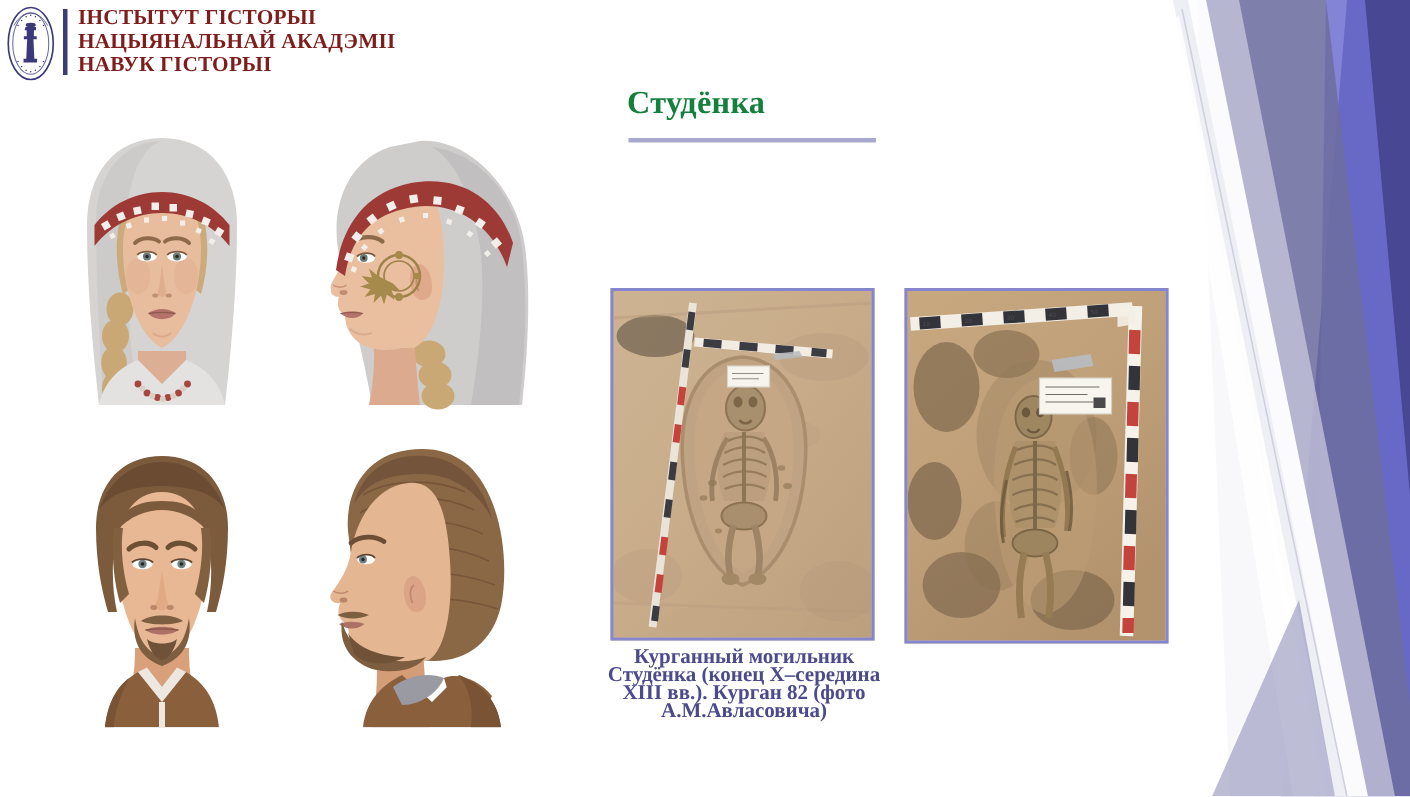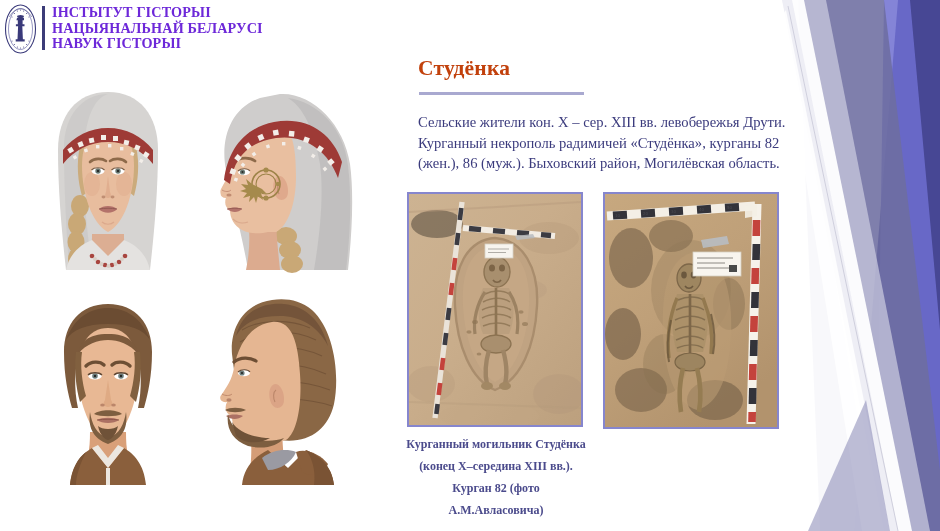--- a/index.html
+++ b/index.html
@@ -48,21 +48,21 @@
     width: 3px;
     height: 44px;
     background: #3c3c78;
     margin-left: 5px;
     margin-top: 6px;
     flex: none;
   }
   .header-text {
     margin-left: 7px;
     margin-top: 5px;
-    color: #6d28d9;
+    color: #7f1d1d;
     font-family: "Liberation Serif", serif;
     font-size: 14.2px;
     font-weight: 700;
     line-height: 15.6px;
     letter-spacing: 0.15px;
     white-space: nowrap;
   }
 
   
   .portraits {
@@ -81,21 +81,21 @@
   .p-fp { left: 188px; top: 0px;   width: 160px; height: 198px; }
   .p-mw { left: 18px;  top: 206px; width: 152px; height: 195px; }
   .p-mp { left: 188px; top: 206px; width: 160px; height: 195px; }
   .portrait svg { display: block; }
 
   
   .title {
     position: absolute;
     left: 418px;
     top: 56px;
-    color: #c2410c;
+    color: #15803d;
     font-family: "Liberation Serif", serif;
     font-size: 21.5px;
     font-weight: 700;
     letter-spacing: 0.2px;
   }
   .title-rule {
     position: absolute;
     left: 419px;
     top: 92px;
     width: 165px;
@@ -122,22 +122,22 @@
     box-sizing: border-box;
   }
   .photo-left  { left: 407px; top: 192px; width: 176px; height: 235px; }
   .photo-right { left: 603px; top: 192px; width: 176px; height: 237px; }
   .photo svg { display: block; }
 
   .caption {
     position: absolute;
     color: #4b4b8c;
     font-family: "Liberation Serif", serif;
-    font-size: 12px;
-    line-height: 22px;
+    font-size: 14px;
+    line-height: 12px;
     text-align: center;
     font-weight: 700;
   }
   .cap-left  { left: 405px; top: 433px; width: 182px; }
   .cap-right { left: 600px; top: 430px; width: 184px; }
 </style>
 </head>
 <body>
 
 <div id="slide">
@@ -189,21 +189,21 @@
           <circle cx="25" cy="38" r="0.5"></circle>
         </g>
 
         <path d="M13 15 h7 v2.2 h-1.4 v4 h1.9 v2 h-2.2 l0.6 13 h1.8 v2.4 h-9 v-2.4 h1.8 l0.6 -13 h-2.2 v-2 h1.9 v-4 h-1.4 z" fill="#3a3a7a"></path>
         <ellipse cx="16.5" cy="13.6" rx="3.4" ry="1.5" fill="#3a3a7a"></ellipse>
       </svg>
     </div>
     <div class="header-bar"></div>
     <div class="header-text">
       <div>ІНСТЫТУТ ГІСТОРЫІ</div>
-      <div>НАЦЫЯНАЛЬНАЙ БЕЛАРУСІ</div>
+      <div>НАЦЫЯНАЛЬНАЙ АКАДЭМІІ</div>
       <div>НАВУК ГІСТОРЫІ</div>
     </div>
   </div>
 
   <div class="portraits">
 
     <div class="portrait p-fw">
       <svg width="152" height="198" viewBox="0 0 152 198">
         <rect width="152" height="198" fill="#ffffff"></rect>
 
@@ -448,21 +448,20 @@
         <path d="M40 195 C42 176 54 166 66 160 L86 178 L104 160 C118 166 130 176 132 195 Z" fill="#8a5f3c"></path>
         <path d="M60 168 C70 160 84 158 94 162 C90 172 78 180 66 180 Z" fill="#9a9aa2"></path>
         <path d="M94 162 C104 158 118 164 126 174 C122 184 110 188 100 182 Z" fill="#8a5f3c"></path>
         <path d="M104 160 C118 166 130 176 132 195 L112 195 C114 180 110 168 104 160 Z" fill="#7a5334"></path>
       </svg>
     </div>
   </div>
 
   <div class="title">Студёнка</div>
   <div class="title-rule"></div>
-  <div class="body-text">Сельские жители кон. X – сер. XIII вв.  левобережья Друти. Курганный некрополь радимичей «Студёнка», курганы 82 (жен.), 86 (муж.). Быховский район, Могилёвская область.</div>
 
   <div class="photo photo-left">
     <svg width="172" height="231" viewBox="0 0 172 231">
       <defs>
         <linearGradient id="soil82" x1="0" y1="0" x2="1" y2="1">
           <stop offset="0%" stop-color="#cdb392"></stop>
           <stop offset="45%" stop-color="#c9ad8b"></stop>
           <stop offset="100%" stop-color="#bca07e"></stop>
         </linearGradient>
       </defs>

